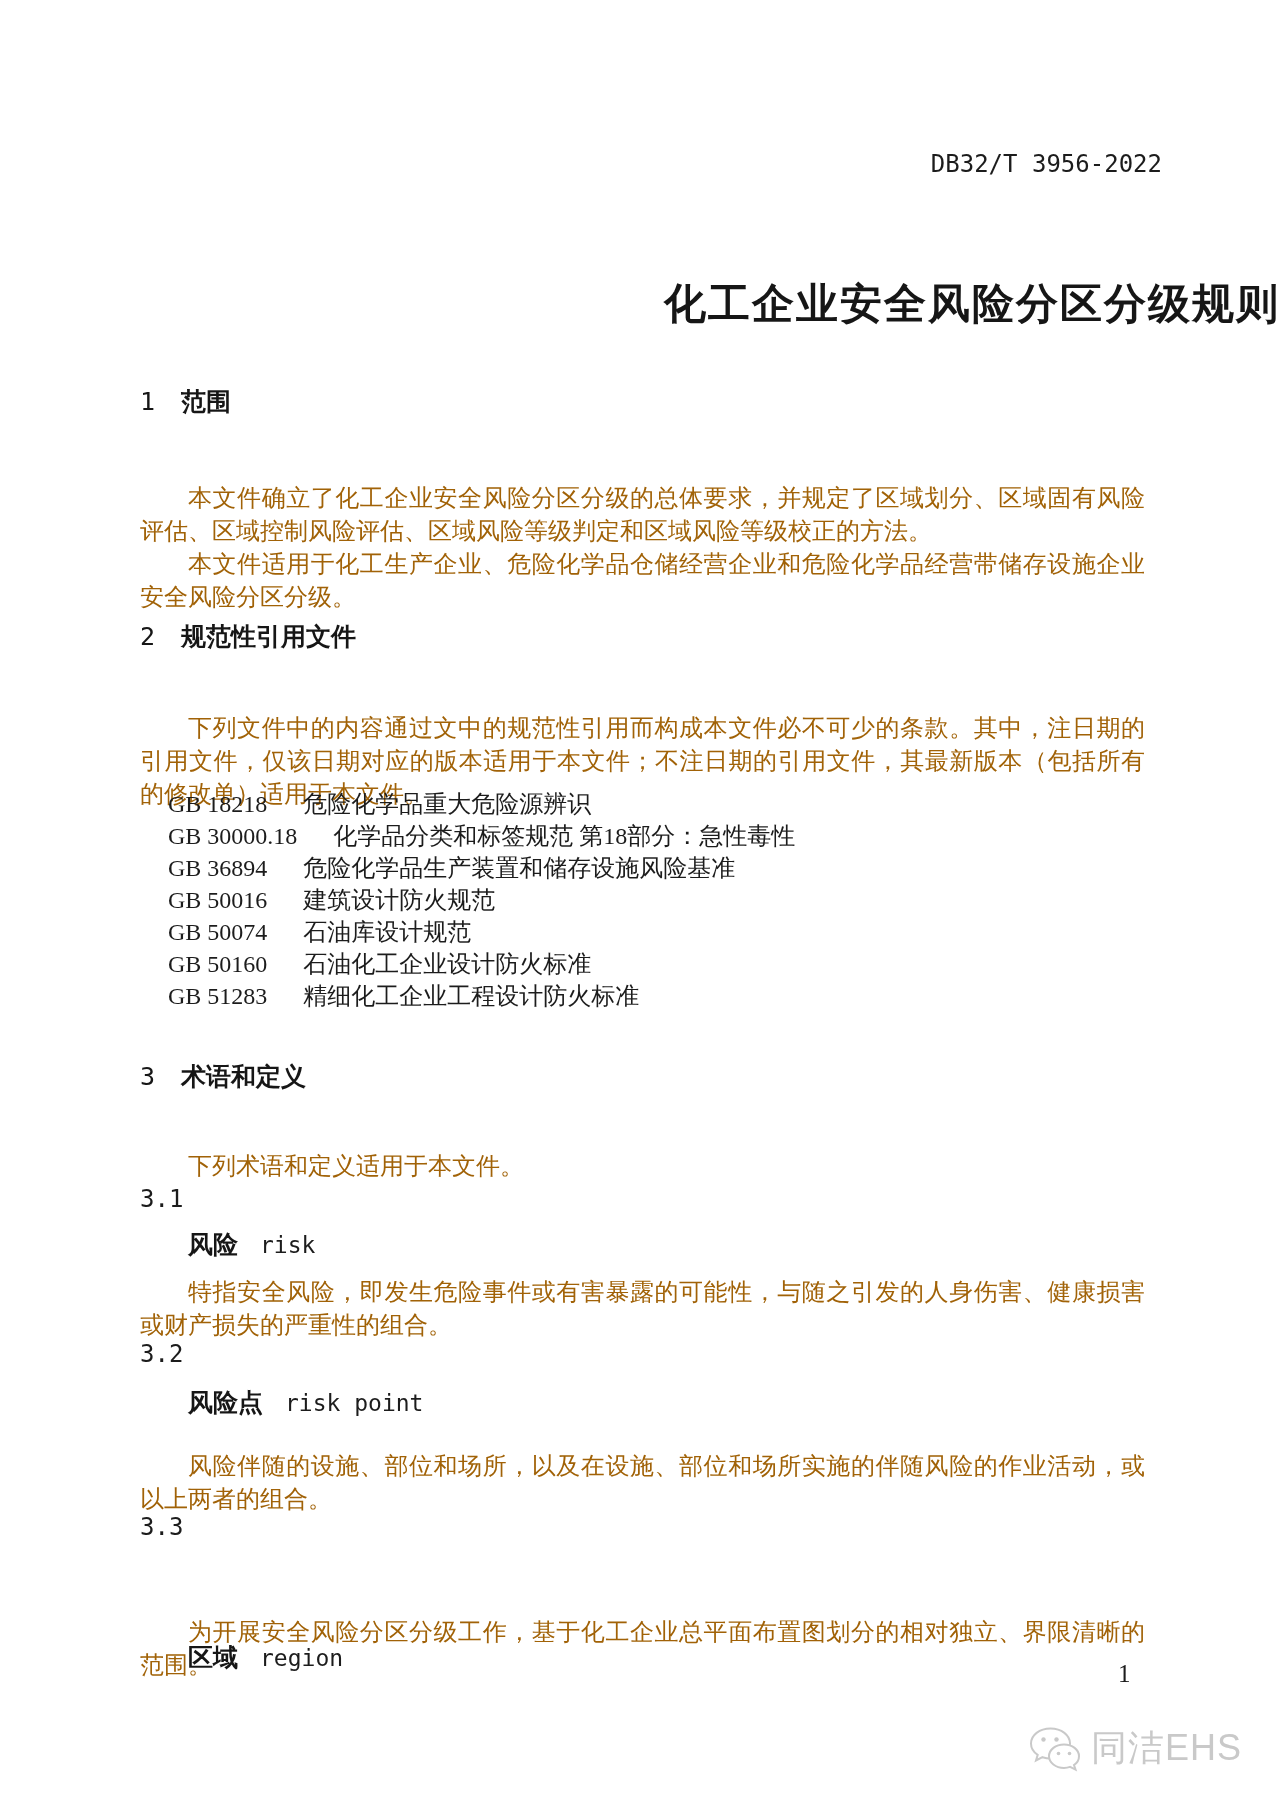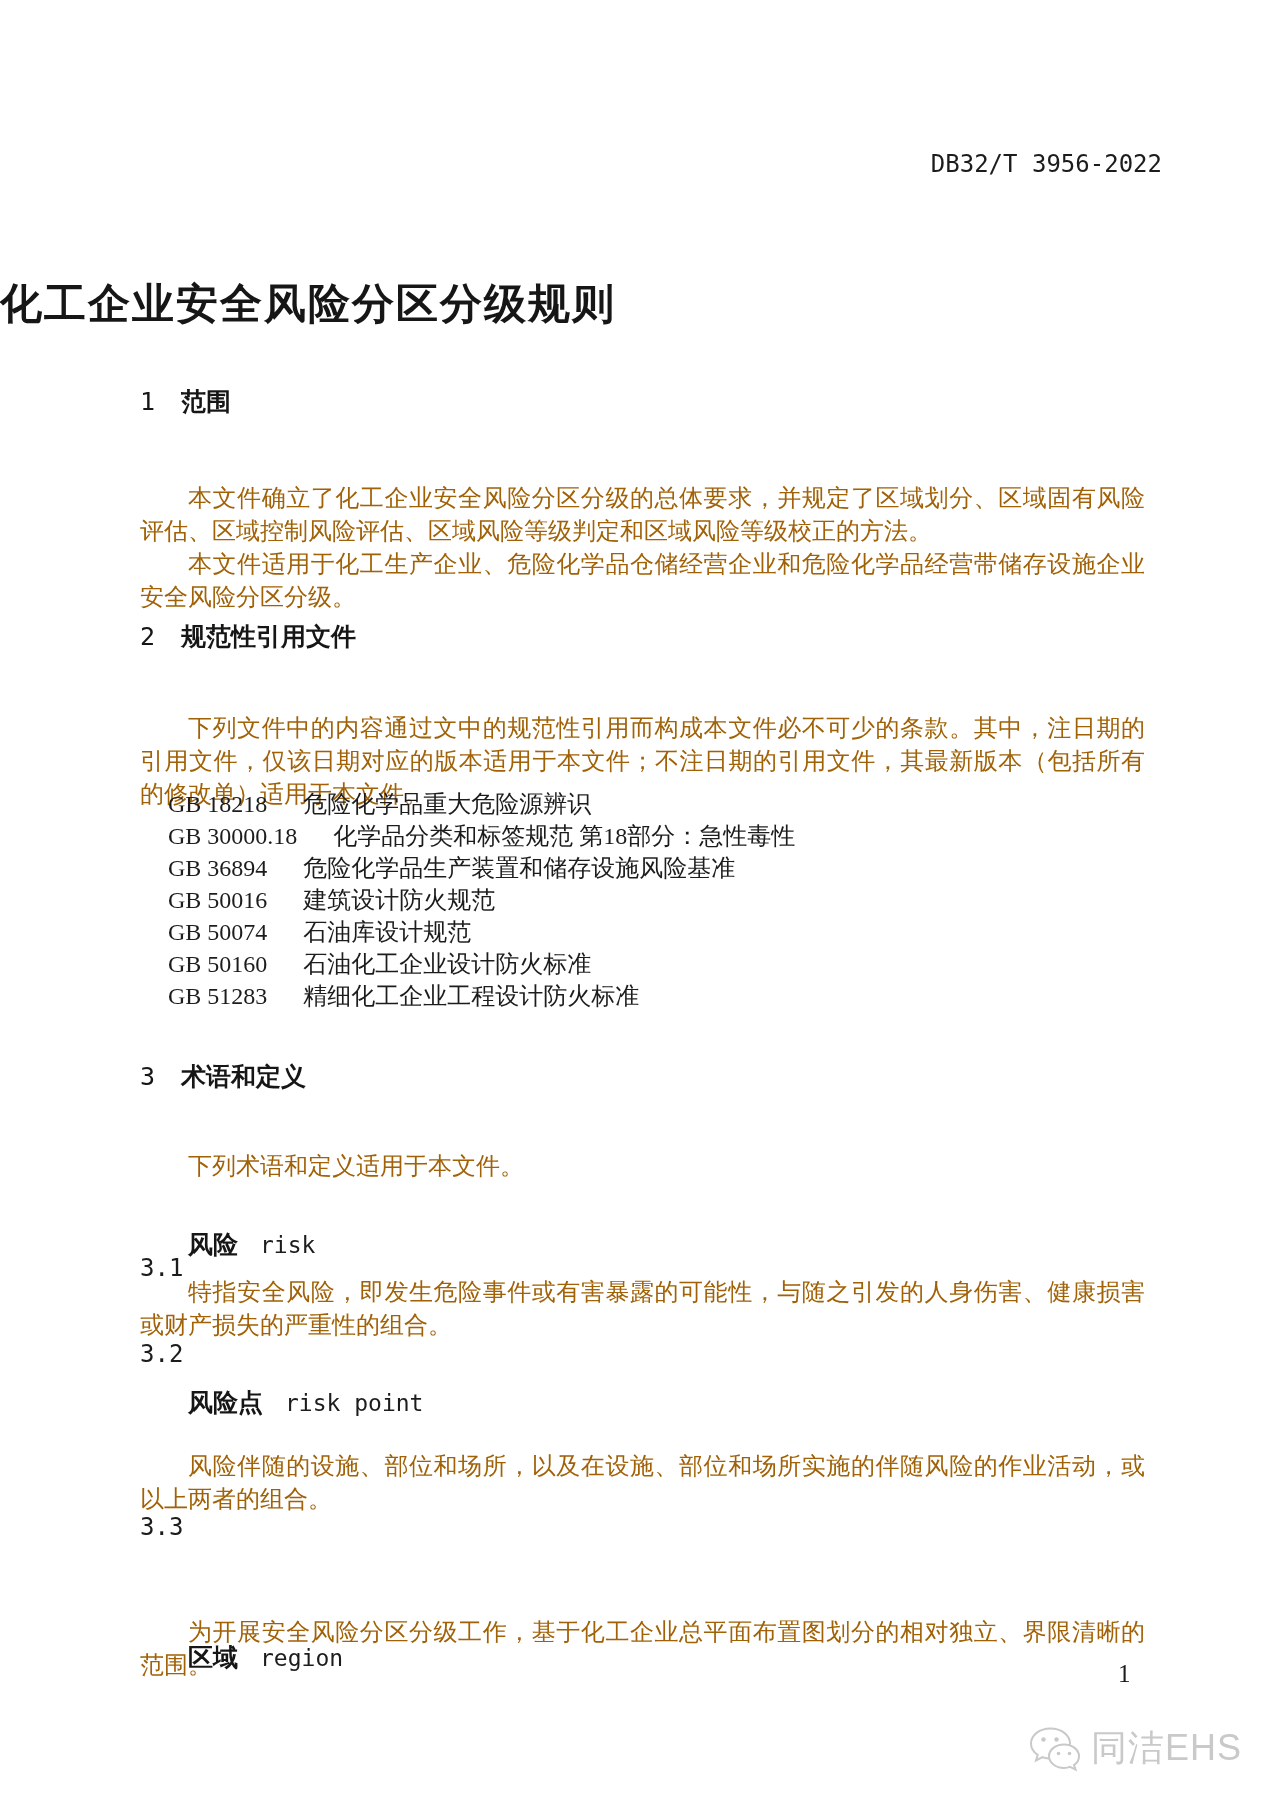--- a/index.html
+++ b/index.html
@@ -26,21 +26,21 @@
     letter-spacing: 0px;
     color: #1c1c1c;
     white-space: nowrap;
   }
 
   
   .doc-title {
     top: 276px;
     left: 0;
     width: 1280px;
-    text-align: left;
+    text-align: right;
     font-family: "Liberation Sans", sans-serif;
     font-weight: bold;
     font-size: 42px;
     letter-spacing: 2px;
     color: #161616;
   }
 
   
   .sec-heading {
     left: 140px;
@@ -170,21 +170,21 @@
   <div class="ref-item">
     <span class="ref-code">GB 51283</span><span class="ref-title">精细化工企业工程设计防火标准</span>
   </div>
 </div>
 
 <div class="abs sec-heading" style="top:1060px">
   <span class="sec-num">3</span><span>术语和定义</span>
 </div>
 <p class="abs para" style="top:1126px">下列术语和定义适用于本文件。</p>
 
-<div class="abs term-id" style="top:1254px">3.1</div>
+<div class="abs term-id" style="top:1185px">3.1</div>
 <div class="abs term-line" style="top:1228px">
   <span class="term-zh">风险</span><span class="term-en">risk</span>
 </div>
 <p class="abs para" style="top:1252px">特指安全风险，即发生危险事件或有害暴露的可能性，与随之引发的人身伤害、健康损害或财产损失的严重性的组合。</p>
 
 <div class="abs term-id" style="top:1340px">3.2</div>
 <div class="abs term-line" style="top:1386px">
   <span class="term-zh">风险点</span><span class="term-en">risk point</span>
 </div>
 <p class="abs para" style="top:1426px">风险伴随的设施、部位和场所，以及在设施、部位和场所实施的伴随风险的作业活动，或以上两者的组合。</p>

